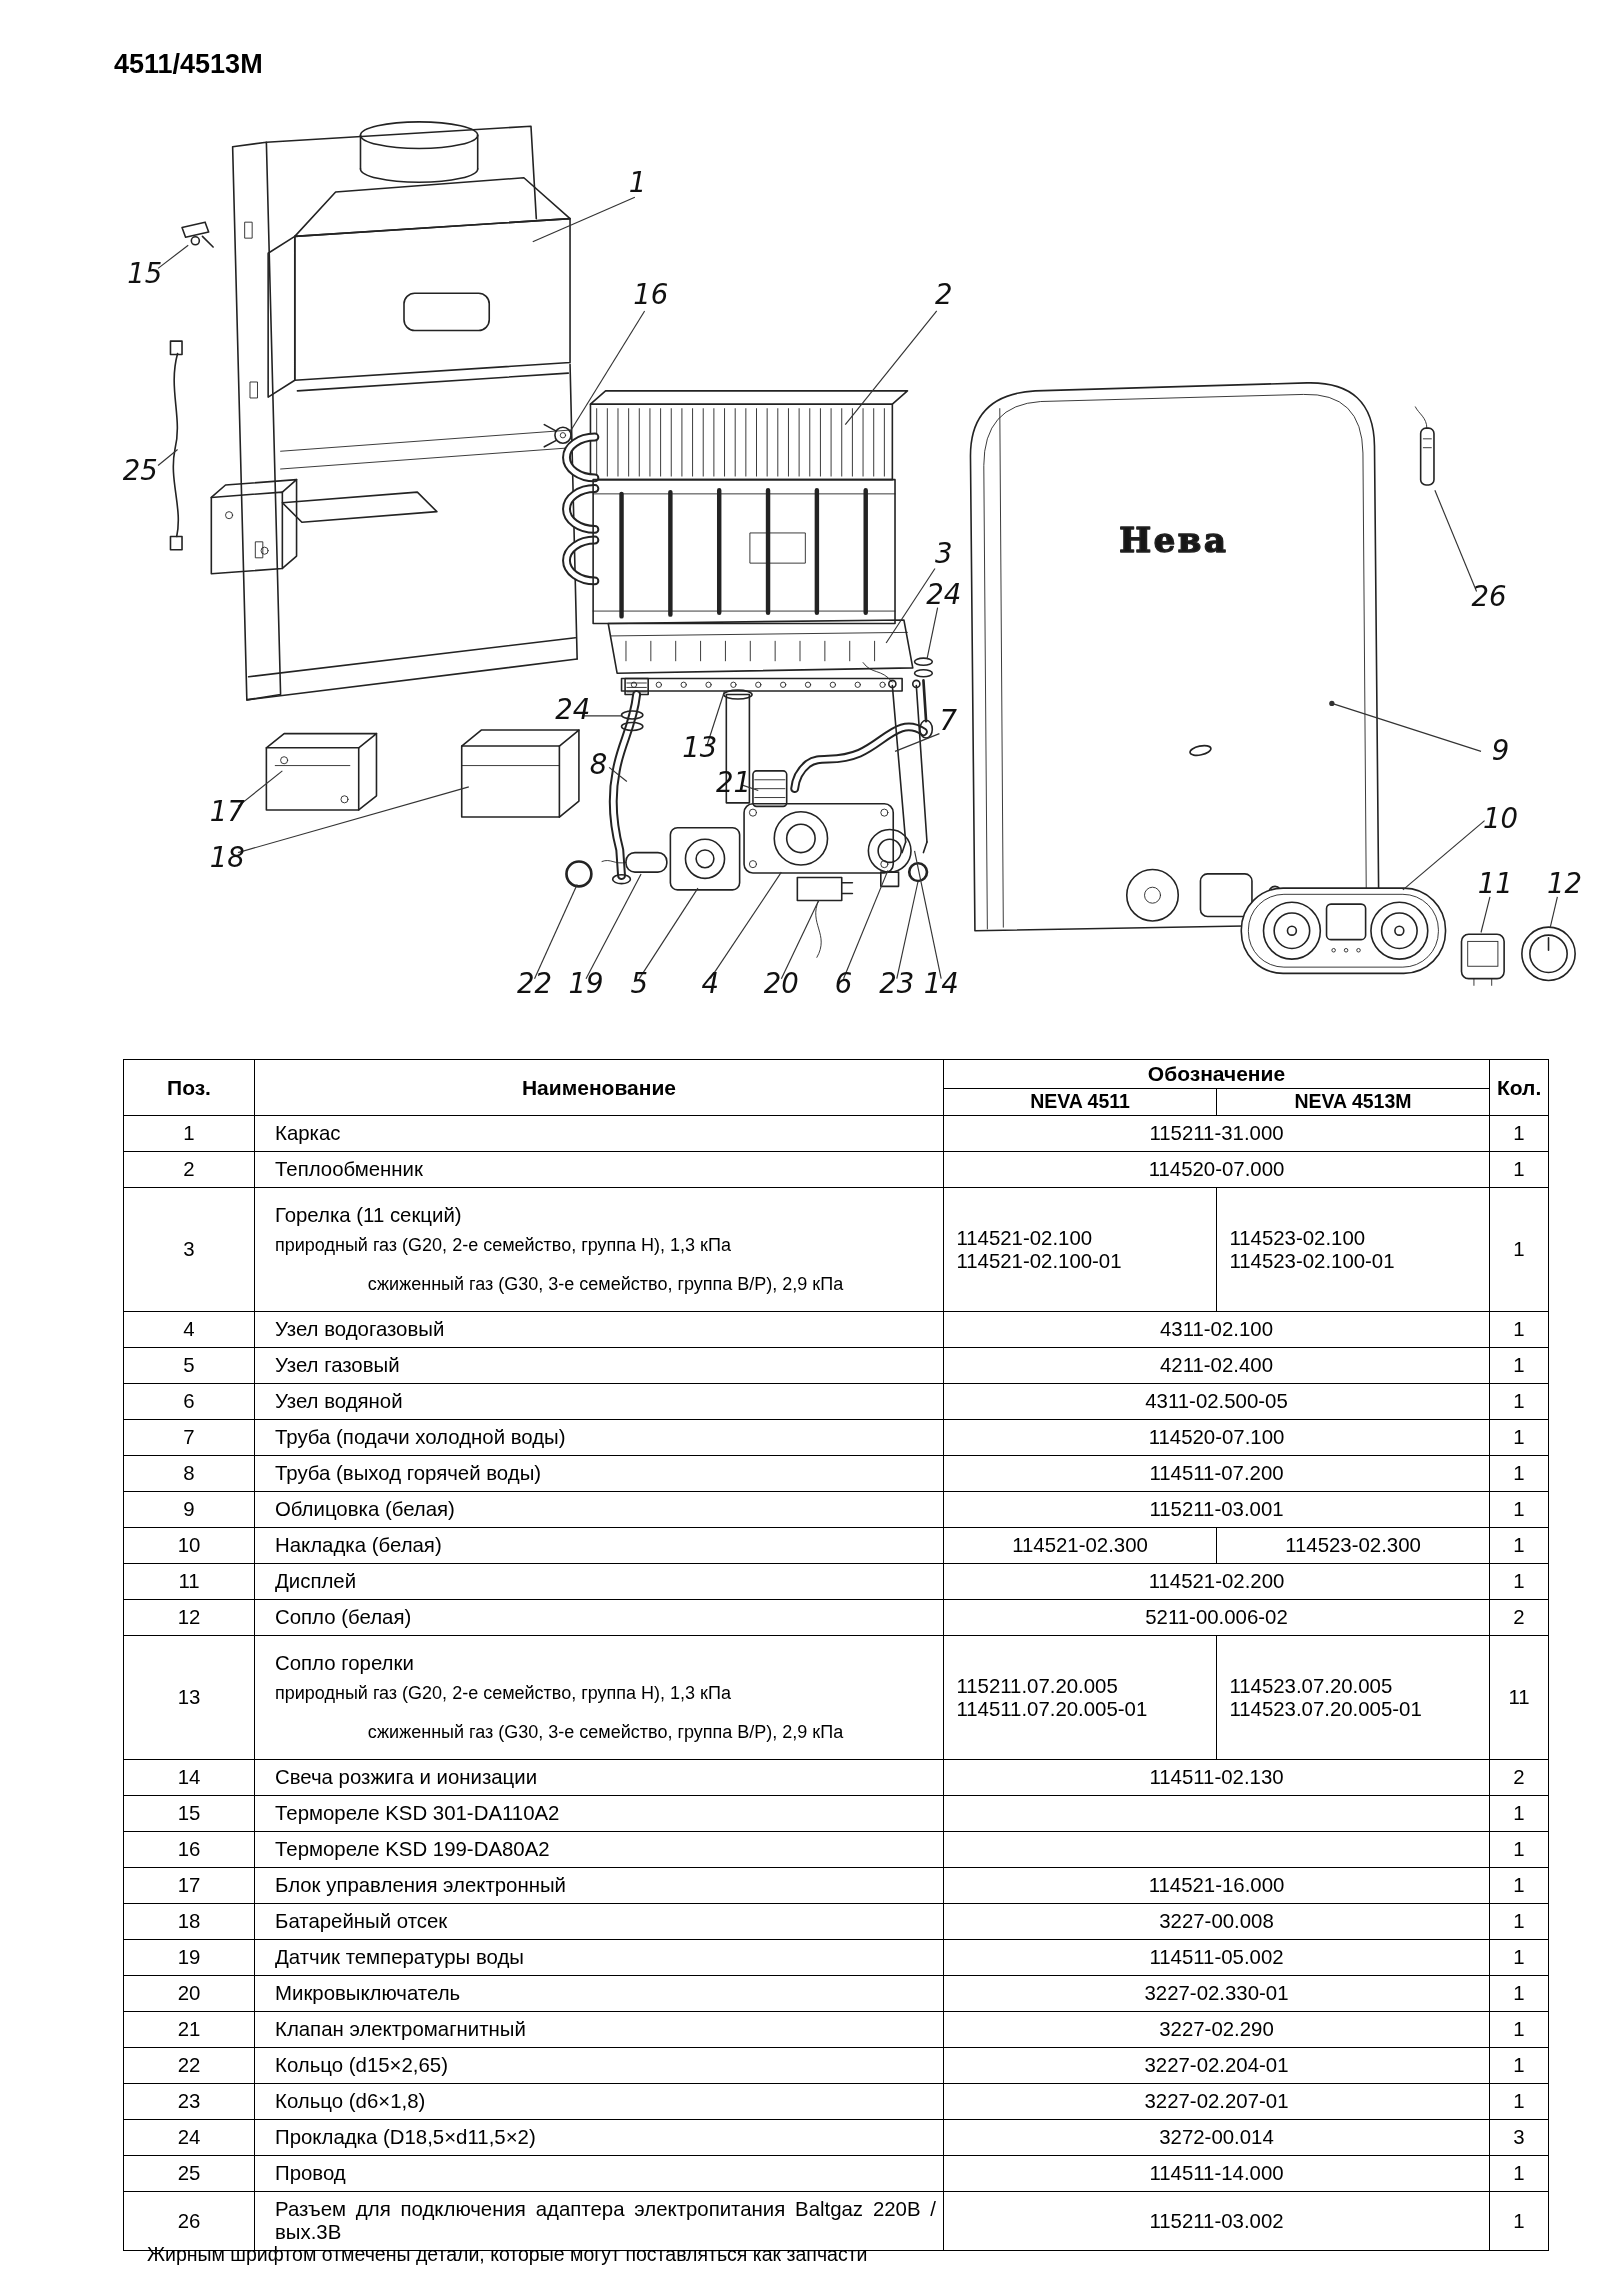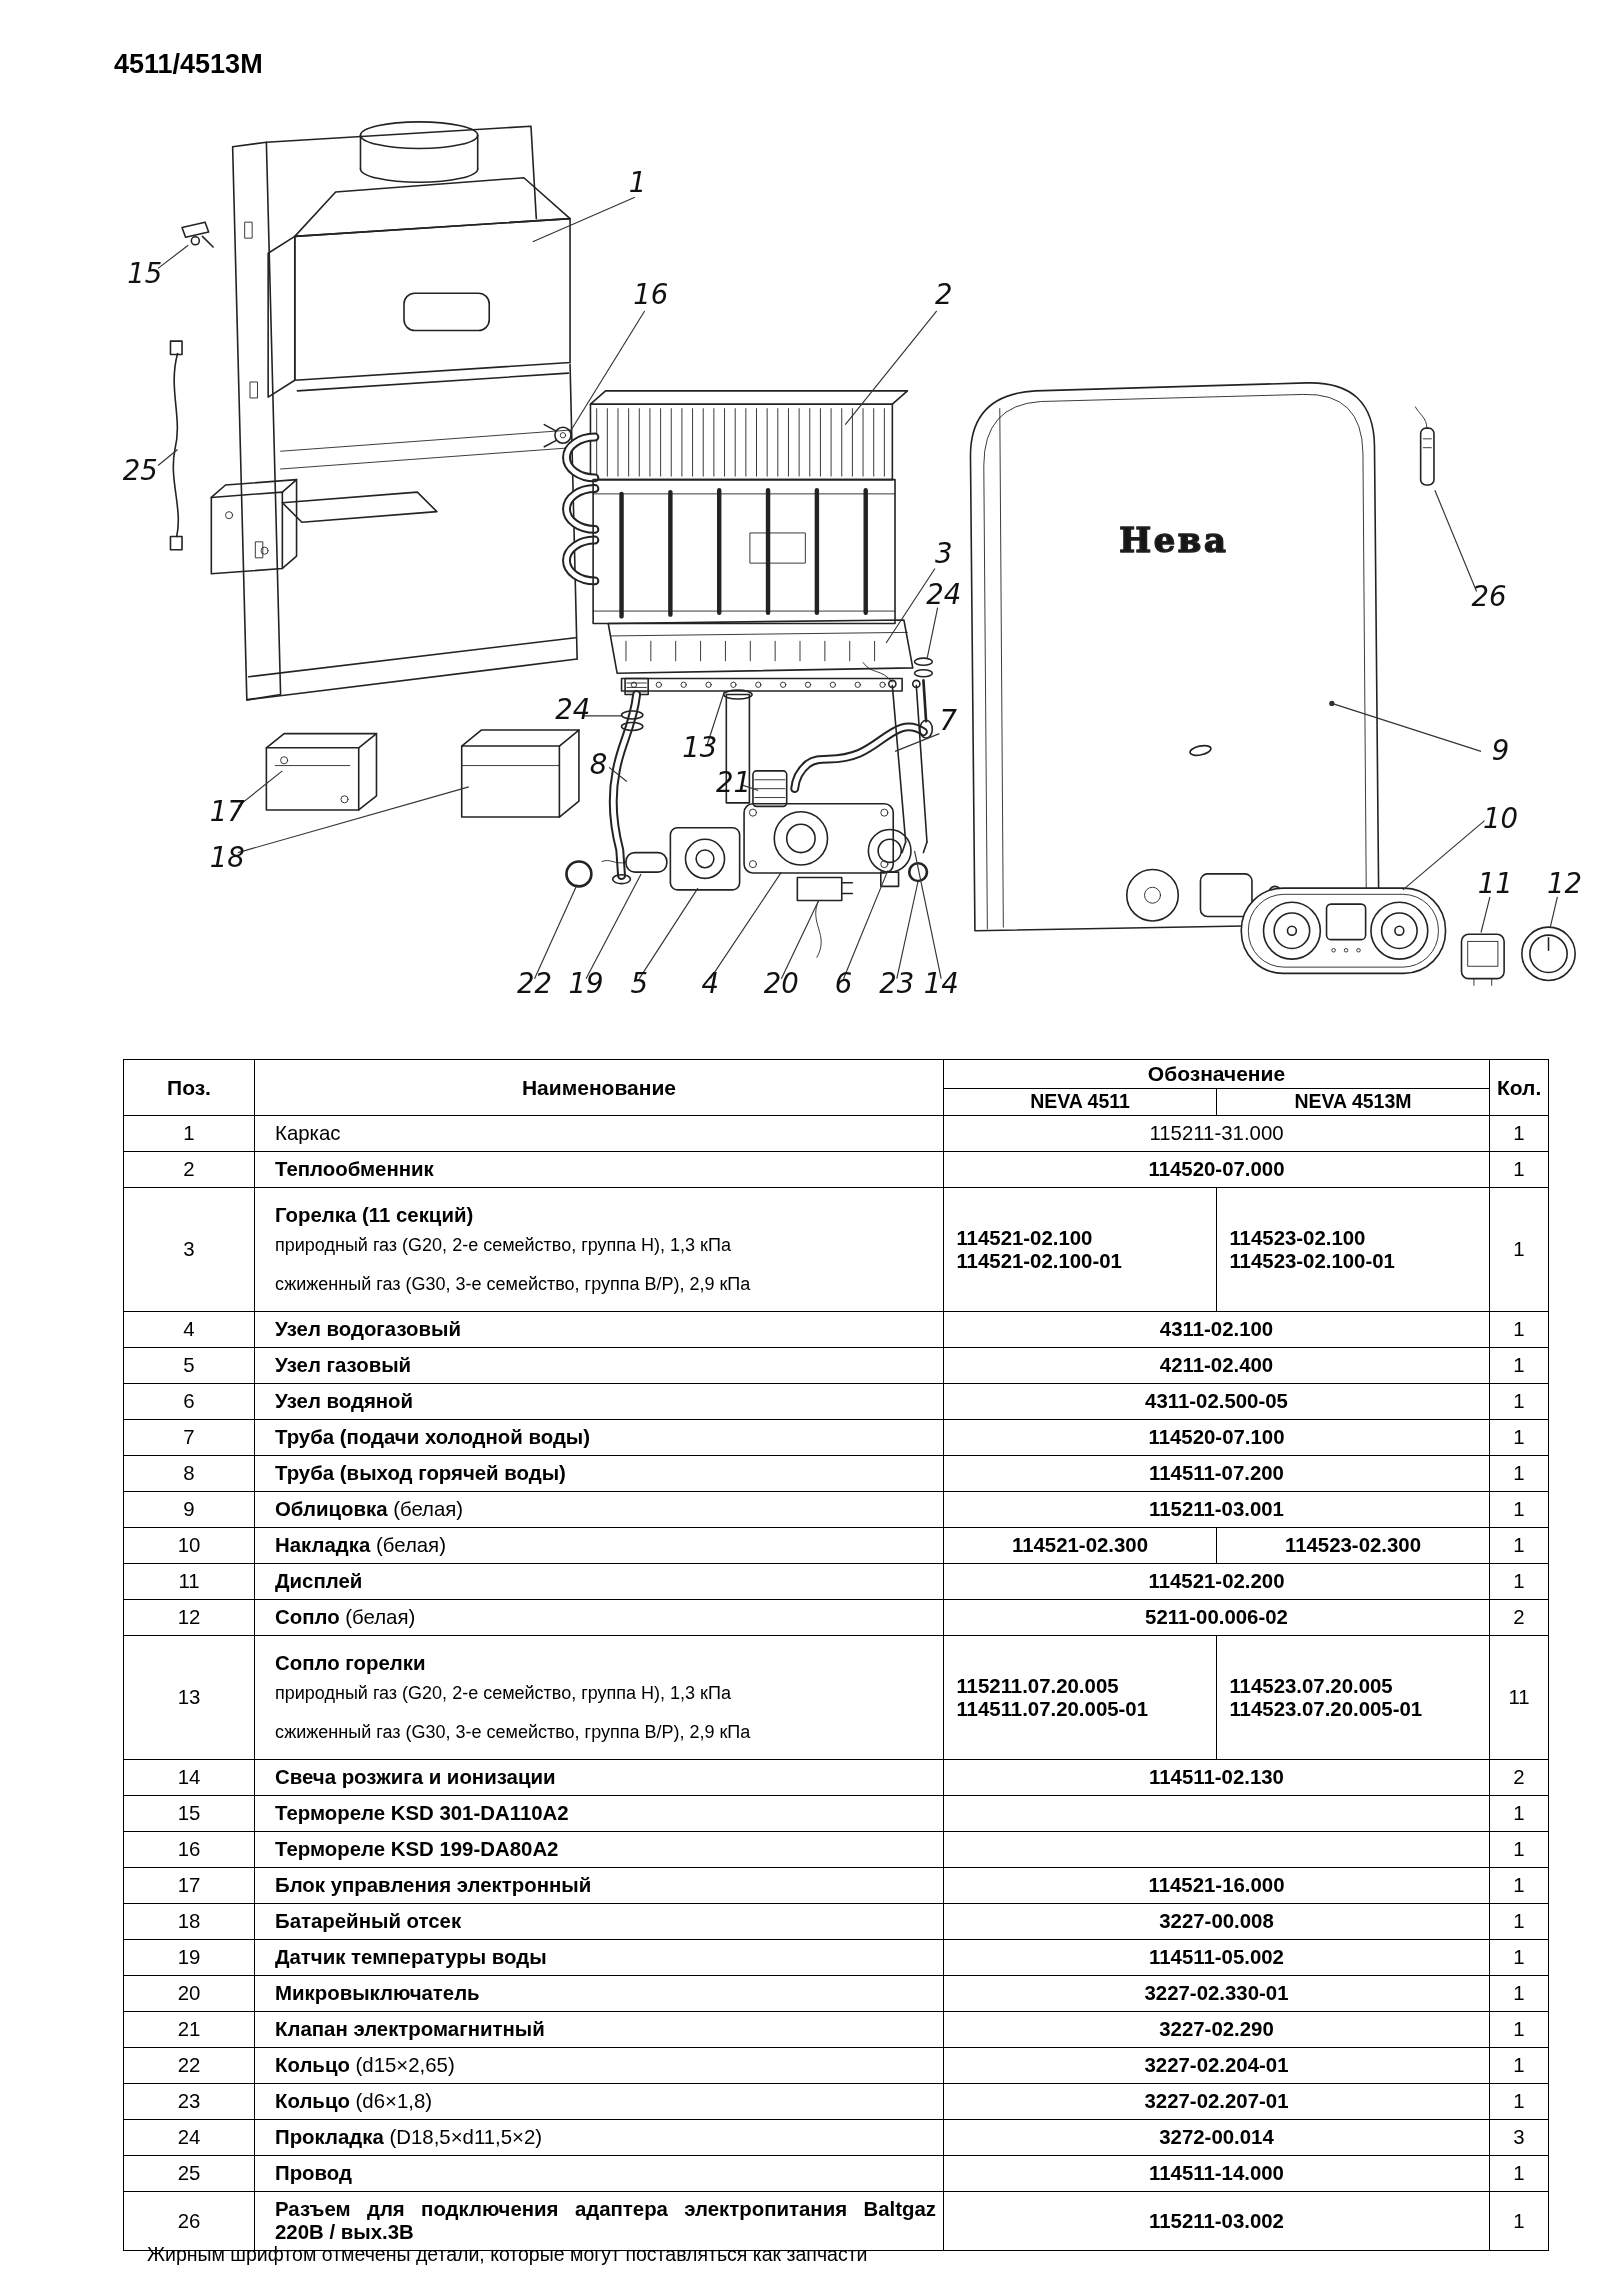--- a/index.html
+++ b/index.html
@@ -26,23 +26,23 @@
     position:absolute; left:123px; top:1059px; width:1424px;
     border-collapse:collapse; table-layout:fixed; font-size:20.4px;
   }
   .parts th, .parts td { border:1.8px solid #000; padding:1.8px 7px; vertical-align:middle; }
   .parts th { font-weight:bold; text-align:center; font-size:21px; height:27.5px; }
   .parts th.hmodel { font-size:19.5px; }
   td.pos { text-align:center; }
   td.name { text-align:left; padding-left:20px; }
   td.des { text-align:center; }
   td.qty { text-align:center; }
-  .b { font-weight:bold; }
+  .b { font-weight:normal; }
   .sub { font-size:18px; font-weight:normal;margin-top:8px; }
-  .gap { margin-top:18px; }
+  .gap { margin-top:18px;text-align:center; }
   tr.std td { height:36px; }
   tr.tall td { height:124px; }
   tr.dbl td { height:59px; }
   td.desL { text-align:left; padding-left:12.4px; }
   td.just { text-align:justify; }
   .footnote { position:absolute; left:147px; top:2243px; font-size:19.5px; }
 </style>
 </head>
 <body>
 

